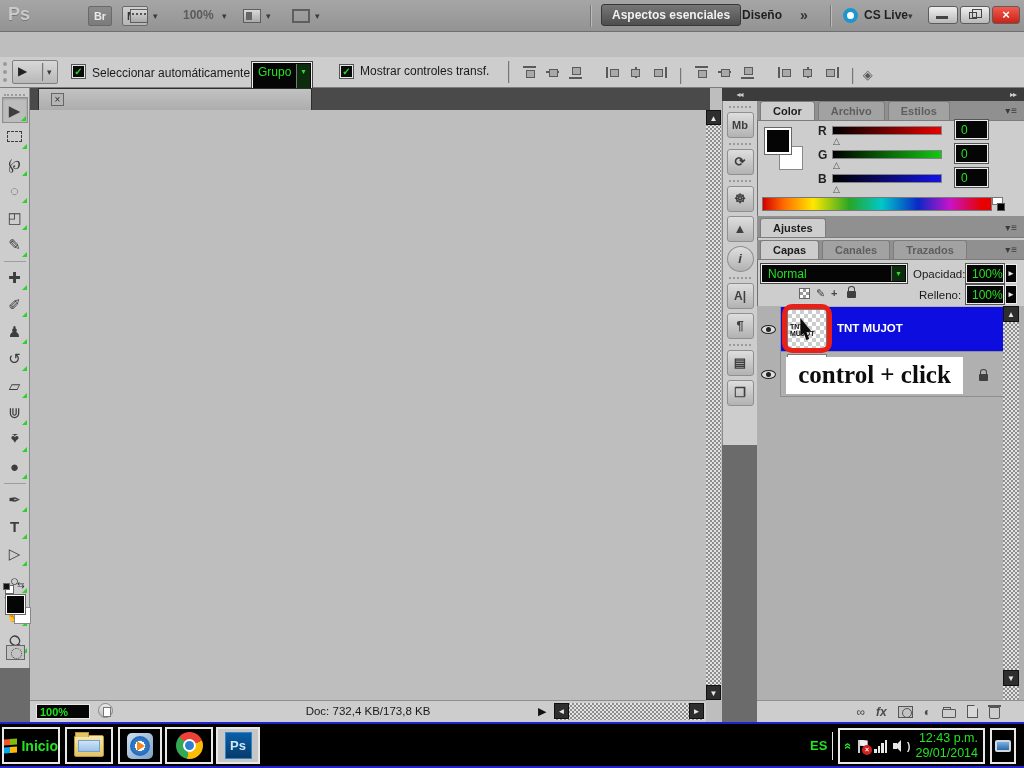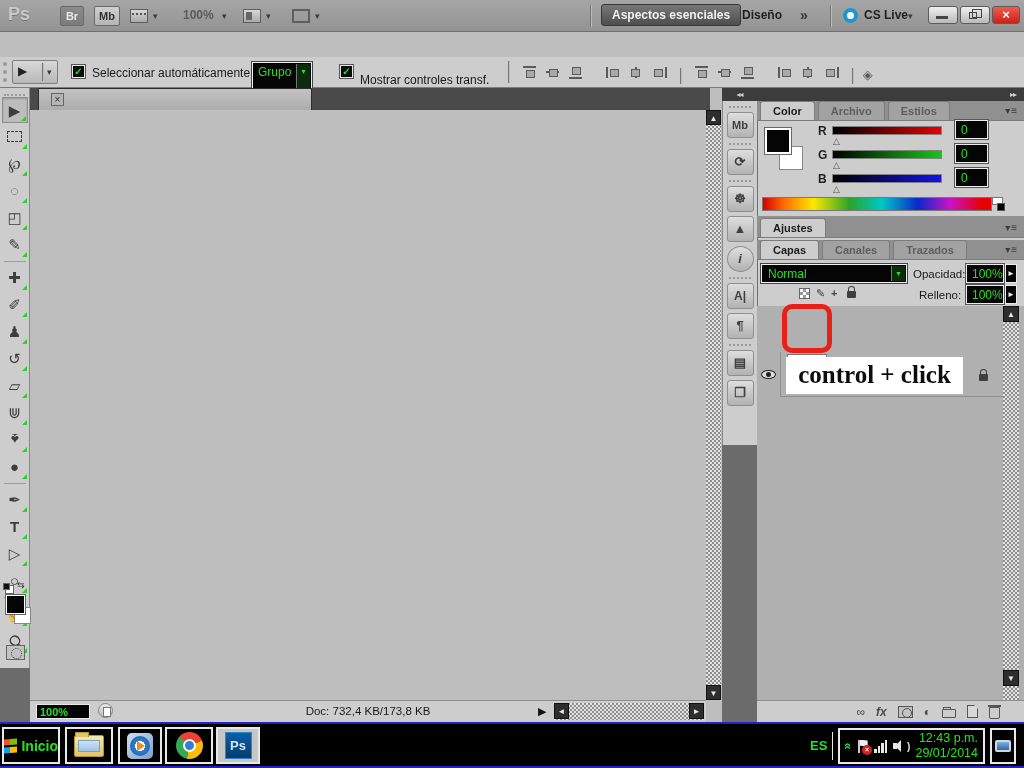--- a/index.html
+++ b/index.html
@@ -4,21 +4,21 @@
 <style>
   * { margin:0; padding:0; box-sizing:border-box; }
   html,body { width:1024px; height:768px; overflow:hidden; }
   body { font-family:"Liberation Sans", sans-serif; font-size:12px; color:#1a1a1a; }
   #screen { position:relative; width:1024px; height:768px; background:#bebebe; }
   .abs { position:absolute; }
 
   
   .appbar { left:0; top:0; width:1024px; height:32px; background:linear-gradient(#a6a6a6,#939393); border-bottom:1px solid #6f6f6f; }
   .pslogo { left:8px; top:4px; font-size:18px; font-weight:bold; color:#c9c9c9; text-shadow:0 1px 0 #777; }
-  .sqbtn { height:20px; padding:1px 4px; border:1px solid #6a6a6a; border-radius:2px; background:linear-gradient(#8b8b8b,#7b7b7b); color:#e8e8e8; font-size:11px; font-weight:bold; line-height:17px; text-align:center; }
+  .sqbtn { height:20px; padding:1px 4px; border:1px solid #6a6a6a; border-radius:2px; background:linear-gradient(#8b8b8b,#7b7b7b); color:#e8e8e8; font-size:11px; font-weight:bold; line-height:17px; text-align:center;margin-left:28px; }
   .sqbtn.light { background:linear-gradient(#cfcfcf,#b5b5b5); color:#333; }
   .bar-ico { width:18px; height:14px; border:1px solid #5e5e5e; background:linear-gradient(#d9d9d9,#a9a9a9); }
   .bar-ico.grid::before { content:""; position:absolute; left:2px; top:2px; width:6px; height:8px; background:#666; }
   .bar-ico.film::before { content:""; position:absolute; left:1px; top:3px; right:1px; height:2px; border-top:2px dotted #555; }
   .bar-ico.scr { border:2px solid #5e5e5e; background:none; }
   .dd { color:#3a3a3a; font-size:9px; }
   .zoomtxt { color:#5b5b5b; font-size:12px; font-weight:bold; }
   .vdiv { width:1px; background:#777; box-shadow:1px 0 0 #bbb; }
   .wschip { height:22px; padding:3px 10px; background:linear-gradient(#777,#4e4e4e); border:1px solid #383838; border-radius:3px; color:#f1f1f1; font-weight:bold; font-size:12px; }
   .wsplain { color:#1f1f1f; font-weight:bold; font-size:12px; }
@@ -229,21 +229,21 @@
       <span class="abs vdiv" style="left:29px;top:2px;height:18px;"></span>
       <span class="abs dd" style="left:34px;top:6px;">▾</span>
     </div>
     <div class="abs chkbox" style="left:72px;top:8px;">✓</div>
     <span class="abs optlabel" style="left:92px;top:9px;">Seleccionar automáticamente:</span>
     <div class="abs gdrop" style="left:252px;top:5px;width:60px;">
       <span>Grupo</span>
       <span class="btn">▾</span>
     </div>
     <div class="abs chkbox" style="left:340px;top:8px;">✓</div>
-    <span class="abs optlabel" style="left:360px;top:16px;text-align:right;">Mostrar controles transf.</span>
+    <span class="abs optlabel" style="left:360px;top:7px;text-align:right;">Mostrar controles transf.</span>
     <div class="abs vdiv" style="left:508px;top:4px;height:22px;"></div>
     <div class="abs" style="left:518px;top:9px;white-space:nowrap;">
       <span class="ai t"></span><span class="ai m"></span><span class="ai b"></span>
       <span style="display:inline-block;width:8px;"></span>
       <span class="ai l"></span><span class="ai c"></span><span class="ai r"></span>
       <span class="vdiv" style="display:inline-block;width:1px;height:16px;vertical-align:middle;margin:0 6px;"></span>
       <span class="ai t"></span><span class="ai m"></span><span class="ai b"></span>
       <span style="display:inline-block;width:8px;"></span>
       <span class="ai l"></span><span class="ai c"></span><span class="ai r"></span>
       <span class="vdiv" style="display:inline-block;width:1px;height:16px;vertical-align:middle;margin:0 6px;"></span>
@@ -387,20 +387,30 @@
   <div class="abs minichk" style="left:799px;top:288px;"></div>
   <span class="abs lockico" style="left:816px;top:287px;">✎</span>
   <span class="abs lockico" style="left:831px;top:287px;font-weight:bold;">+</span>
   <span class="abs i-lock" style="left:847px;top:285px;"></span>
   <span class="abs rlab" style="left:919px;top:289px;">Relleno:</span>
   <div class="abs valbox" style="left:966px;top:285px;width:38px;">100%</div>
   <div class="abs arrbtn" style="left:1005px;top:285px;">►</div>
 
   
   <div class="abs layerlist">
+    <div class="lrow sel" style="top:1px;">
+      <div class="eyecell">
+          <span class="eye"></span>
+        </div>
+      <div class="lthumb chkthumb">
+        <div class="thumbtxt">TNT MUJOT</div>
+        <div class="cursorarrow"></div>
+      </div>
+      <span class="lname">TNT MUJOT</span>
+    </div>
     <div class="lrow" style="top:46px;">
       <div class="eyecell">
           <span class="eye"></span>
         </div>
       <div class="lthumb" style="background:#fff;"></div>
       <span class="abs i-lock" style="left:222px;top:16px;"></span>
     </div>
   </div>
   
   <div class="abs lscroll chk">

